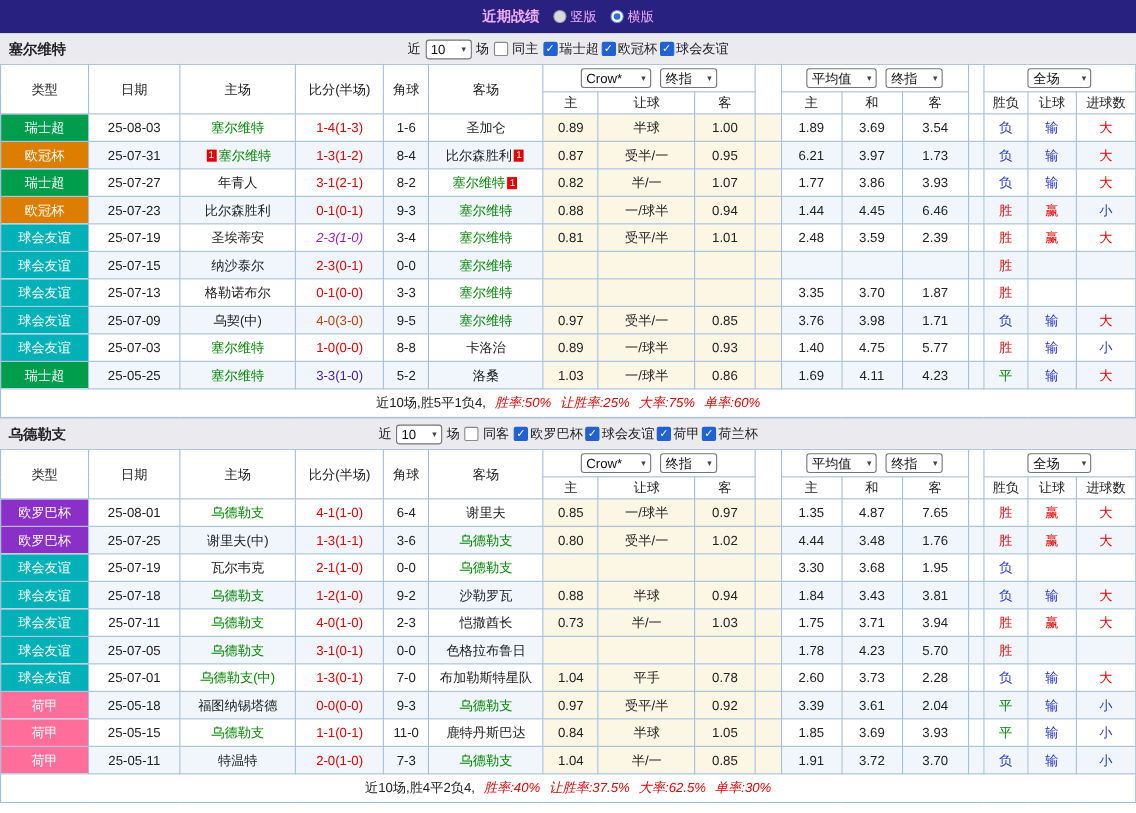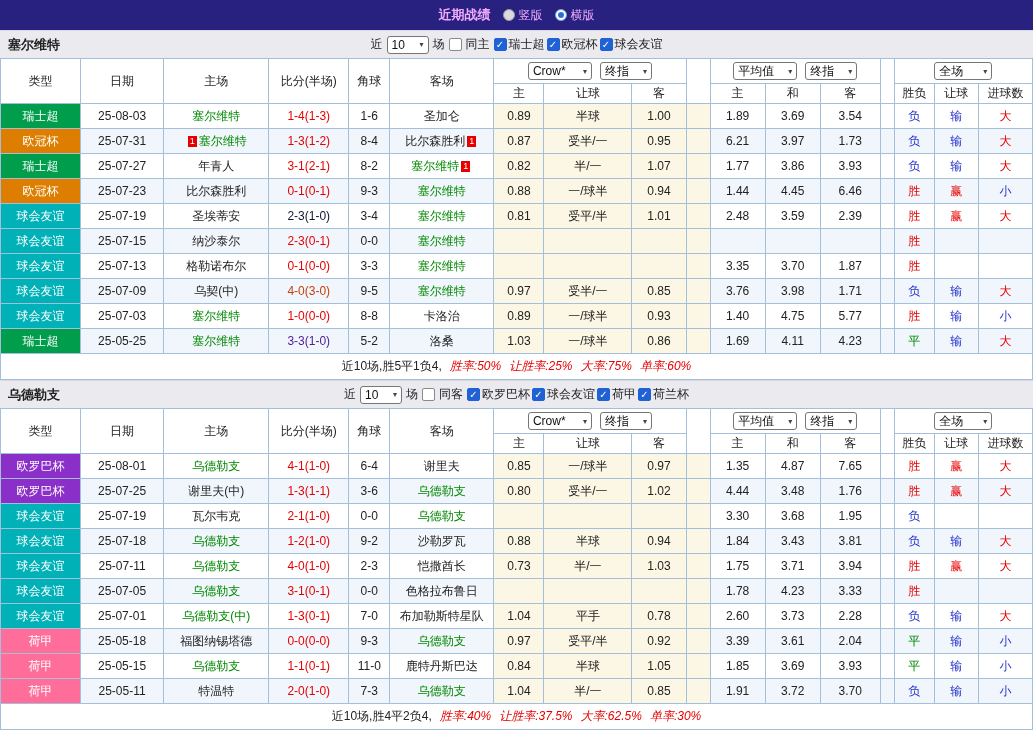--- a/index.html
+++ b/index.html
@@ -234,21 +234,21 @@
             <td>6.46</td>
             <td></td>
             <td style="color: rgb(230, 0, 0);">胜</td>
             <td style="color: rgb(230, 0, 0);">赢</td>
             <td style="color: rgb(36, 51, 204);">小</td>
           </tr>
           <tr>
             <td class="type" style="color: rgb(255, 255, 255); background: rgb(0, 178, 184);">球会友谊</td>
             <td>25-07-19</td>
             <td class="team"><span>圣埃蒂安</span></td>
-            <td class="score" style="color: #0f172a;">2-3(1-0)</td>
+            <td class="score" style="color: #a21caf; font-style: italic;">2-3(1-0)</td>
             <td>3-4</td>
             <td class="team"><span style="color: rgb(0, 136, 0);">塞尔维特</span></td>
             <td class="odds">0.81</td>
             <td class="odds">受平/半</td>
             <td class="odds">1.01</td>
             <td class="odds"></td>
             <td>2.48</td>
             <td>3.59</td>
             <td>2.39</td>
             <td></td>
@@ -562,21 +562,21 @@
             <td class="team"><span style="color: rgb(0, 136, 0);">乌德勒支</span></td>
             <td class="score" style="color: rgb(230, 0, 0);">3-1(0-1)</td>
             <td>0-0</td>
             <td class="team"><span>色格拉布鲁日</span></td>
             <td class="odds"></td>
             <td class="odds"></td>
             <td class="odds"></td>
             <td class="odds"></td>
             <td>1.78</td>
             <td>4.23</td>
-            <td>3.33</td>
+            <td>5.70</td>
             <td></td>
             <td style="color: rgb(230, 0, 0);">胜</td>
             <td></td>
             <td></td>
           </tr>
           <tr>
             <td class="type" style="color: rgb(255, 255, 255); background: rgb(0, 178, 184);">球会友谊</td>
             <td>25-07-01</td>
             <td class="team"><span style="color: rgb(0, 136, 0);">乌德勒支(中)</span></td>
             <td class="score" style="color: rgb(230, 0, 0);">1-3(0-1)</td>

